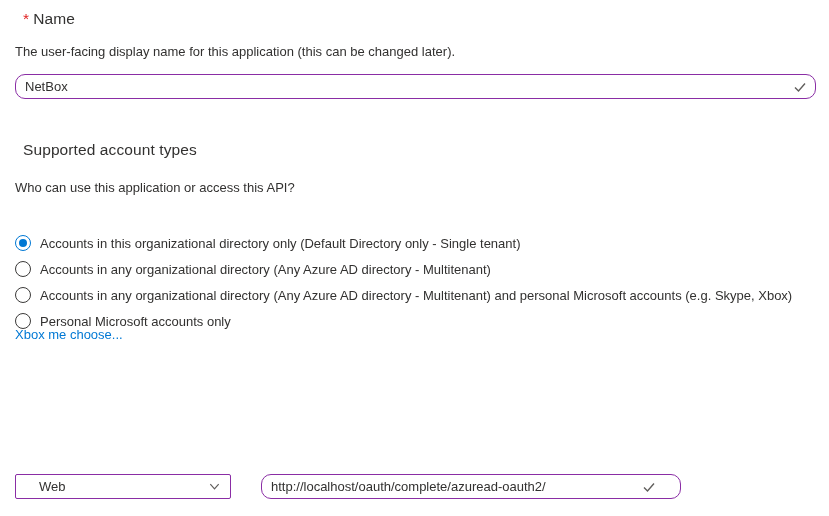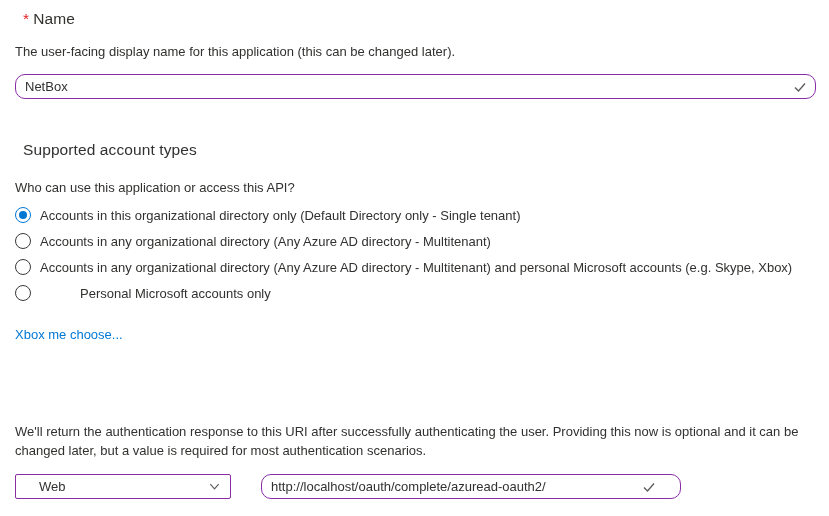--- a/index.html
+++ b/index.html
@@ -49,20 +49,21 @@
     width: 14px;
     height: 14px;
   }
   .radio-row {
     position: absolute;
     left: 15px;
     display: flex;
     align-items: center;
     height: 18px;
     cursor: pointer;
+    margin-top: 28px;
   }
   .radio-circle {
     width: 16px;
     height: 16px;
     border-radius: 50%;
     border: 1.5px solid #3b3a39;
     background: #ffffff;
     flex: 0 0 auto;
     position: relative;
   }
@@ -133,28 +134,27 @@
     <span class="radio-label">Accounts in this organizational directory only (Default Directory only - Single tenant)</span>
   </div>
   <div class="radio-row" style="top:232px;">
     <span class="radio-circle"></span>
     <span class="radio-label">Accounts in any organizational directory (Any Azure AD directory - Multitenant)</span>
   </div>
   <div class="radio-row" style="top:258px;">
     <span class="radio-circle"></span>
     <span class="radio-label">Accounts in any organizational directory (Any Azure AD directory - Multitenant) and personal Microsoft accounts (e.g. Skype, Xbox)</span>
   </div>
-  <div class="radio-row" style="top:284px;gap:40px;">
+  <div class="radio-row" style="top:284px;">
     <span class="radio-circle"></span>
     <span class="radio-label">Personal Microsoft accounts only</span>
   </div>
 
   <a class="link" style="top:327px;">Xbox me choose...</a>
 
-  <div class="para" style="top:422px;">We'll return the authentication response to this URI after successfully authenticating the user. Providing this now is optional and it can be changed later, but a value is required for most authentication scenarios.</div>
 
   <div class="select-box" style="top:474px; left:15px; width:216px;padding-left:23px;">
     <span class="select-value">Web</span>
     <svg class="field-icon" style="position:static; width:13px; height:13px;" viewBox="0 0 14 14">
       <path d="M2.5 4.5 L7 9.5 L11.5 4.5" fill="none" stroke="#605e5c" stroke-width="1.3"></path>
     </svg>
   </div>
 
   <input class="text-input" style="top: 474px; left: 261px; width: 420px;" type="text" value="http://localhost/oauth/complete/azuread-oauth2/">
   <svg class="field-icon" style="top:480px; left:642px;" viewBox="0 0 14 14">

